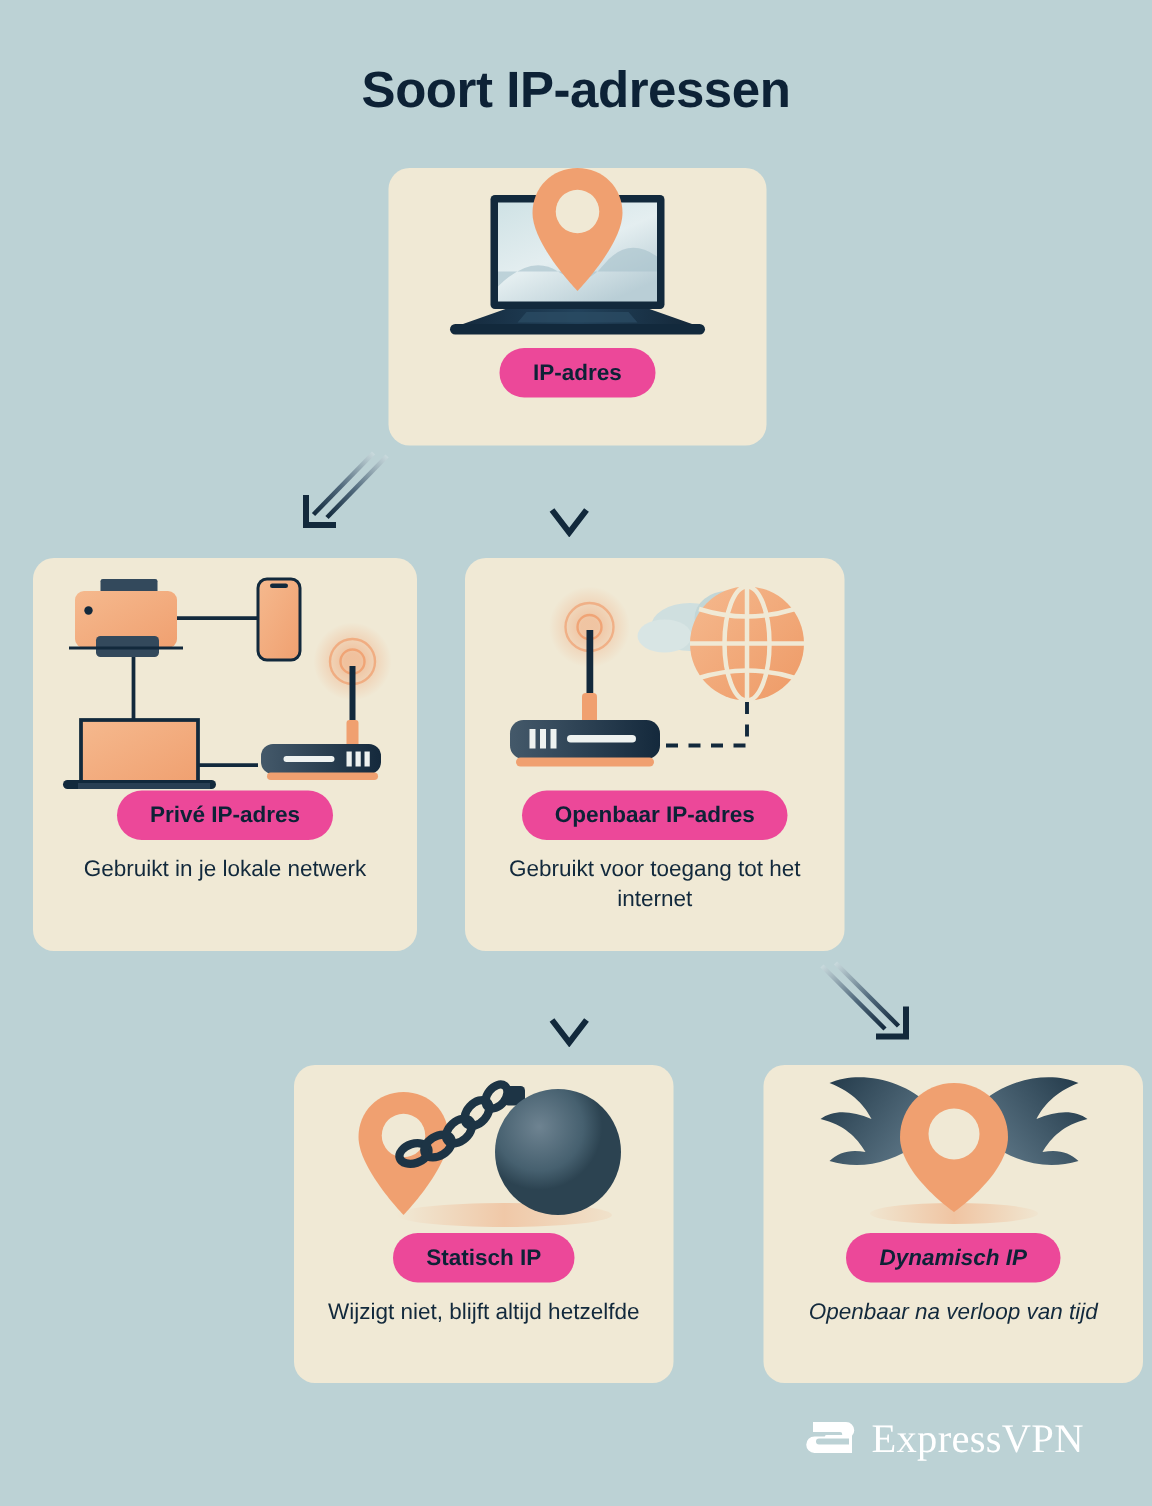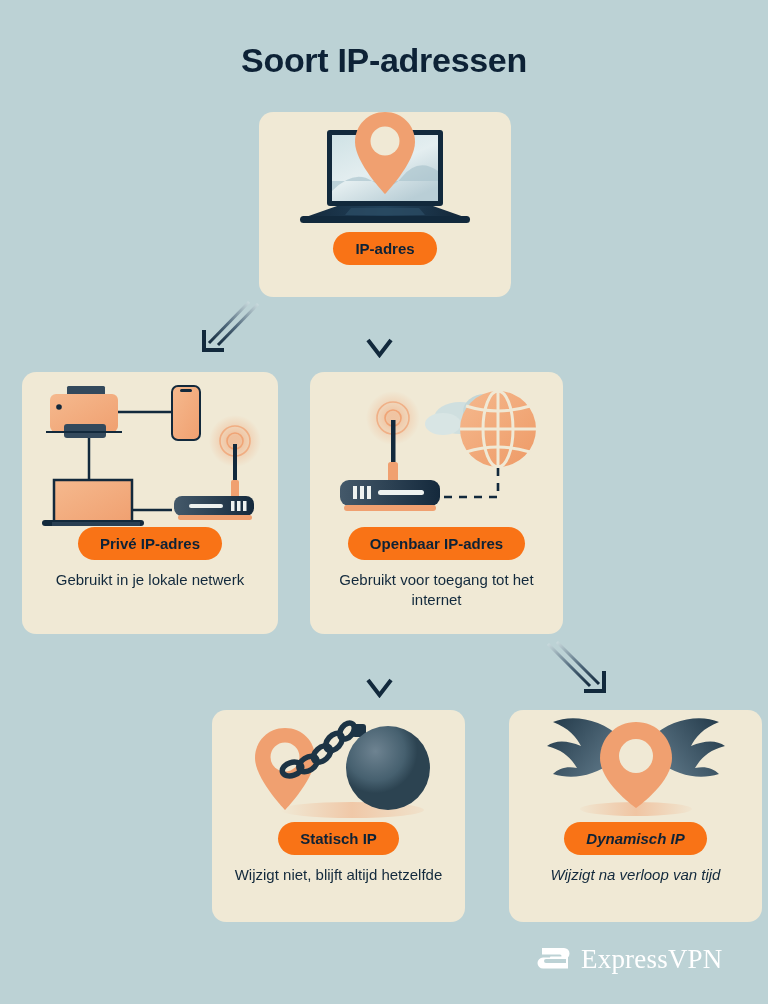--- a/index.html
+++ b/index.html
@@ -21,28 +21,28 @@
   .card {
     position: absolute;
     background: #f0e9d5;
     border-radius: 14px;
   }
 
   
   #card-ip      { left: 259px; top: 112px; width: 252px; height: 185px; }
   #card-prive   { left: 22px;  top: 372px; width: 256px; height: 262px; }
   #card-openbaar{ left: 310px; top: 372px; width: 253px; height: 262px; }
-  #card-statisch{ left: 212px; top: 710px; width: 253px; height: 212px; }
+  #card-statisch{ left: 196px; top: 710px; width: 253px; height: 212px; }
   #card-dynamisch{left: 509px; top: 710px; width: 253px; height: 212px; font-style: italic; }
 
   .art { position: relative; width: 100%; }
   .pill {
     display: block;
     margin: 0 auto;
-    background: #f97316;
+    background: #ec4899;
     color: #0d2236;
     border-radius: 20px;
     font-size: 15px;
     font-weight: bold;
     text-align: center;
     padding: 8px 22px;
     width: fit-content;
     line-height: 1.15;
   }
   .desc {
@@ -333,21 +333,21 @@
 
         <g>
           <path d="M142 28 C162 8 192 4 210 12 c-16 6 -24 16 -28 24 c14 -6 26 -6 34 0 c-16 4 -24 12 -30 22 c10 -2 18 0 24 6 c-20 6 -40 2 -60 -12 z" fill="url(#wingG2)"></path>
         </g>
 
         <path d="M127 12 c-20 0 -36 16 -36 36 c0 25 36 50 36 50 s36 -25 36 -50 c0 -20 -16 -36 -36 -36 z" fill="#f0a070"></path>
         <circle cx="127" cy="46" r="17" fill="#f0e9d5"></circle>
       </svg>
     </div>
     <div class="pill">Dynamisch IP</div>
-    <div class="desc">Wijzigt na verloop van tijd</div>
+    <div class="desc">Openbaar na verloop van tijd</div>
   </div>
 
   <div class="logo">
     <svg width="36" height="34" viewBox="0 0 36 34">
       <path d="M7 6 h22 a5.5 5.5 0 0 1 0 11 h-18 a2 2 0 0 0 0 4 h20 v-4 h-15 a1.2 1.2 0 0 1 0 -2.4 h17 v12 h-25 a5.5 5.5 0 0 1 0 -11 h17 a1.5 1.5 0 0 0 0 -3 h-18 z" fill="#ffffff"></path>
     </svg>
     <span class="logo-text">ExpressVPN</span>
   </div>
 
 </div>

